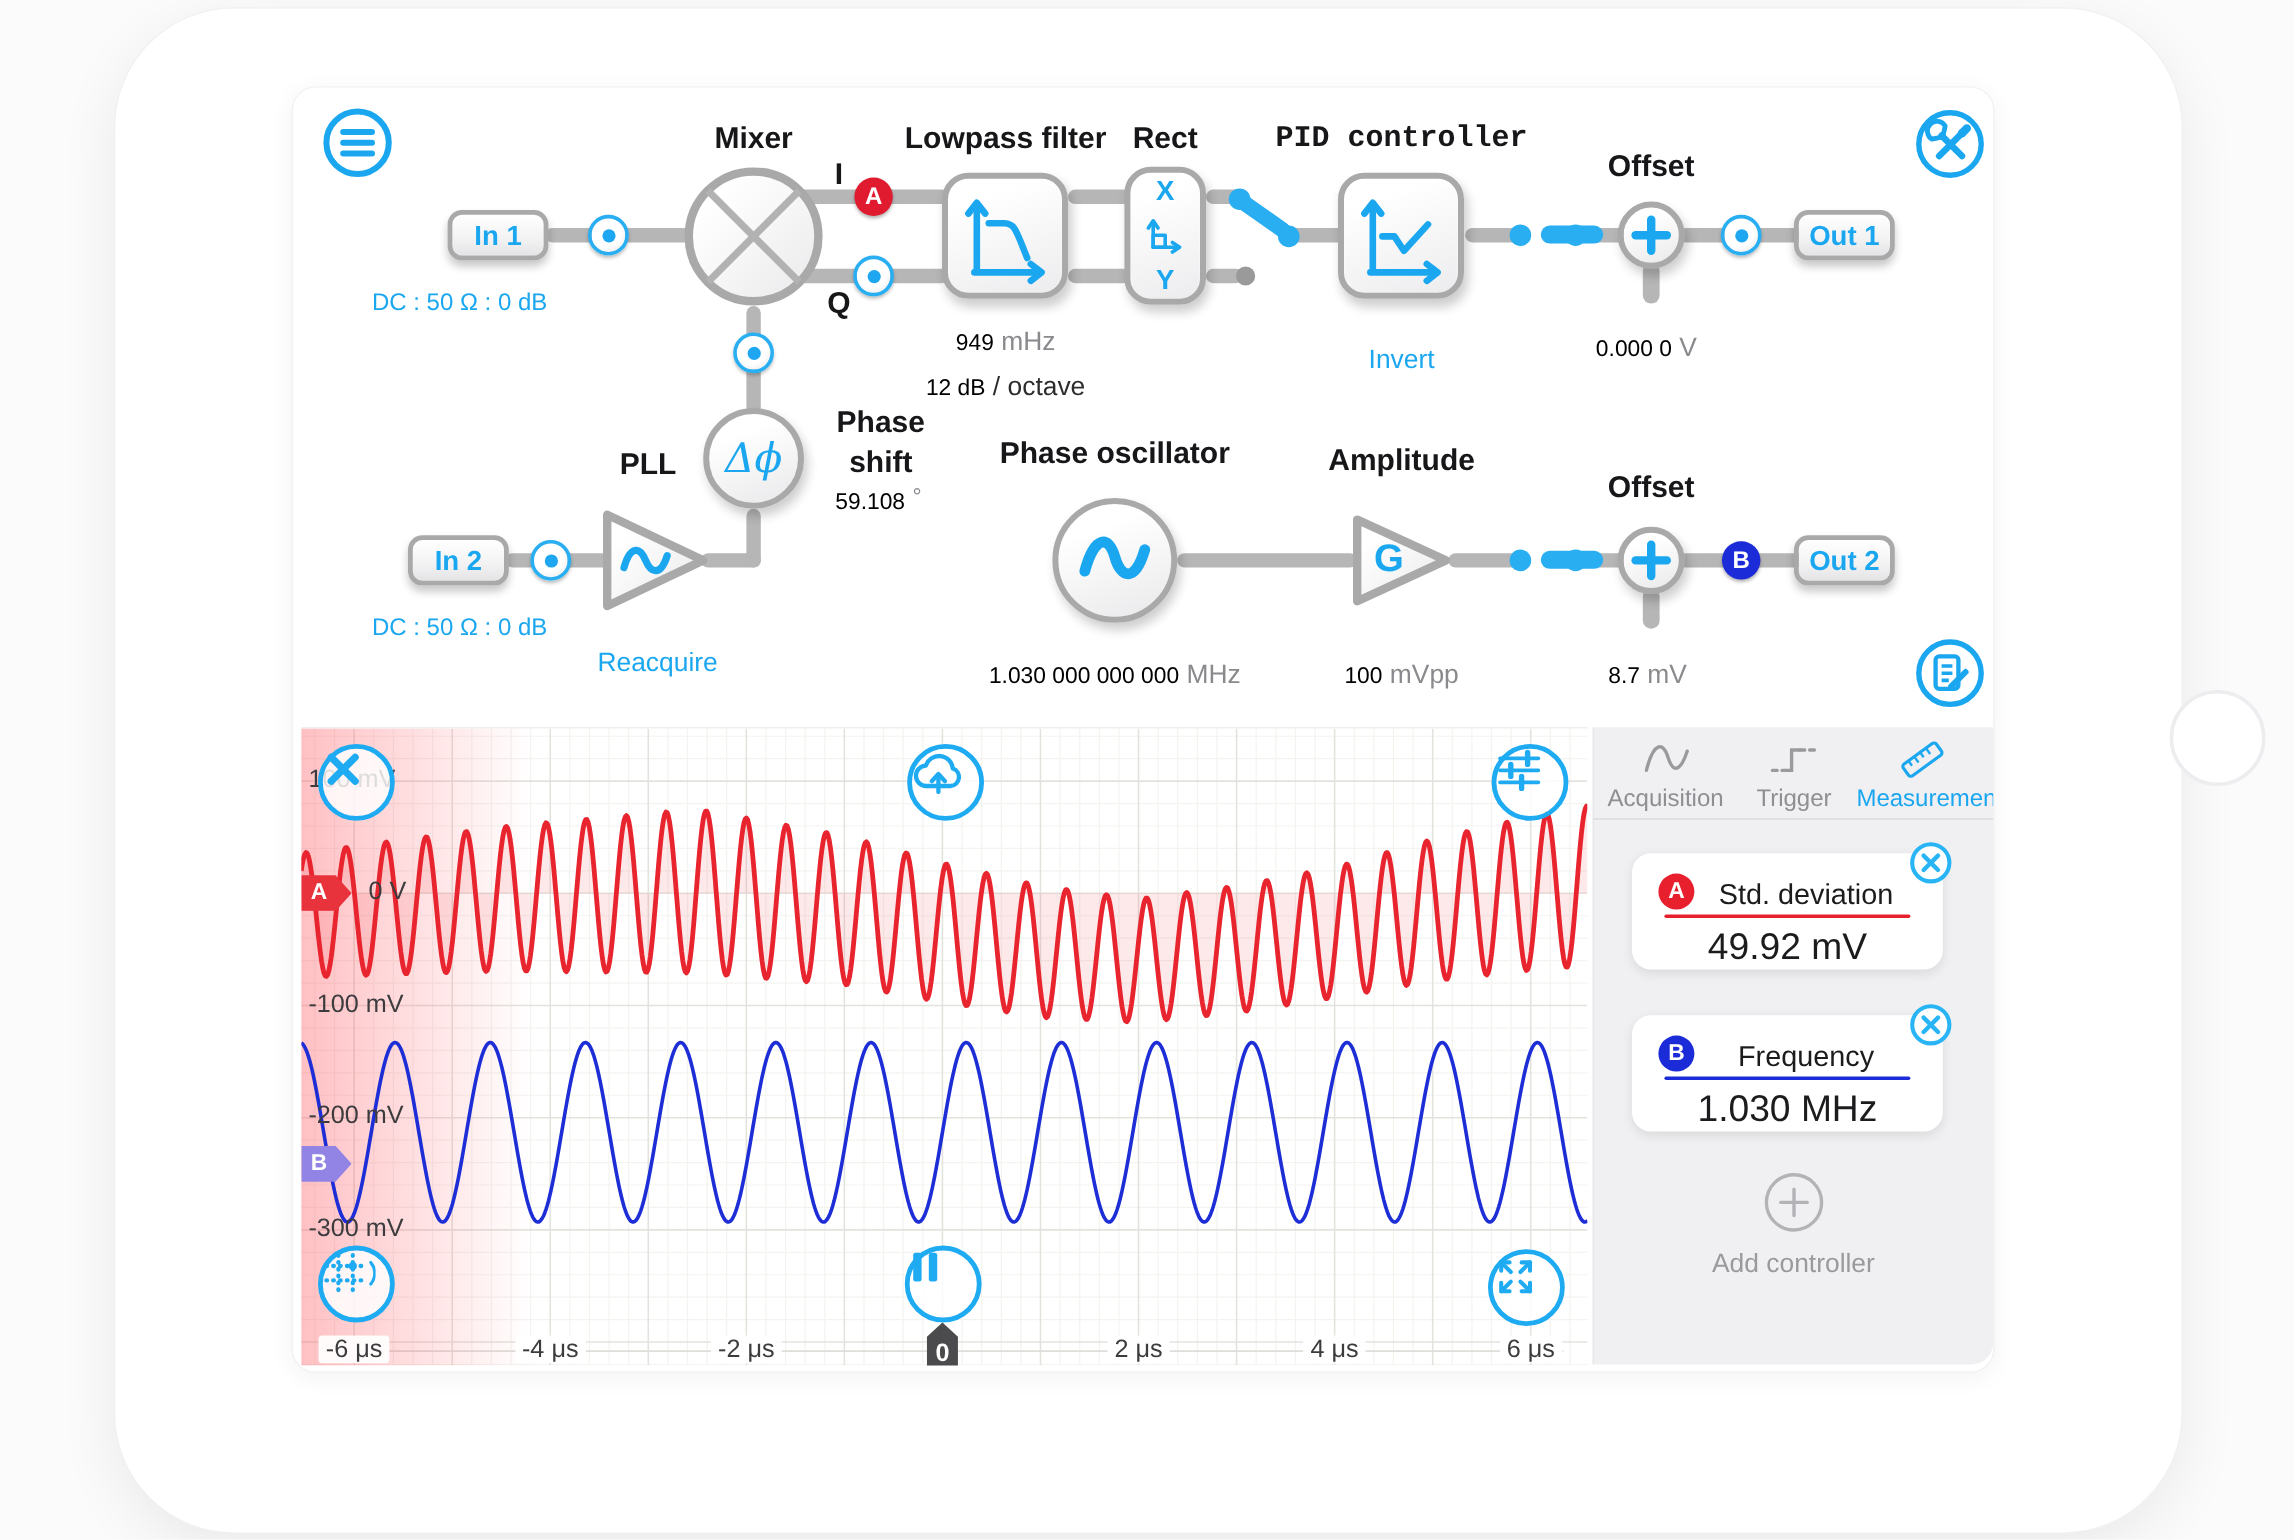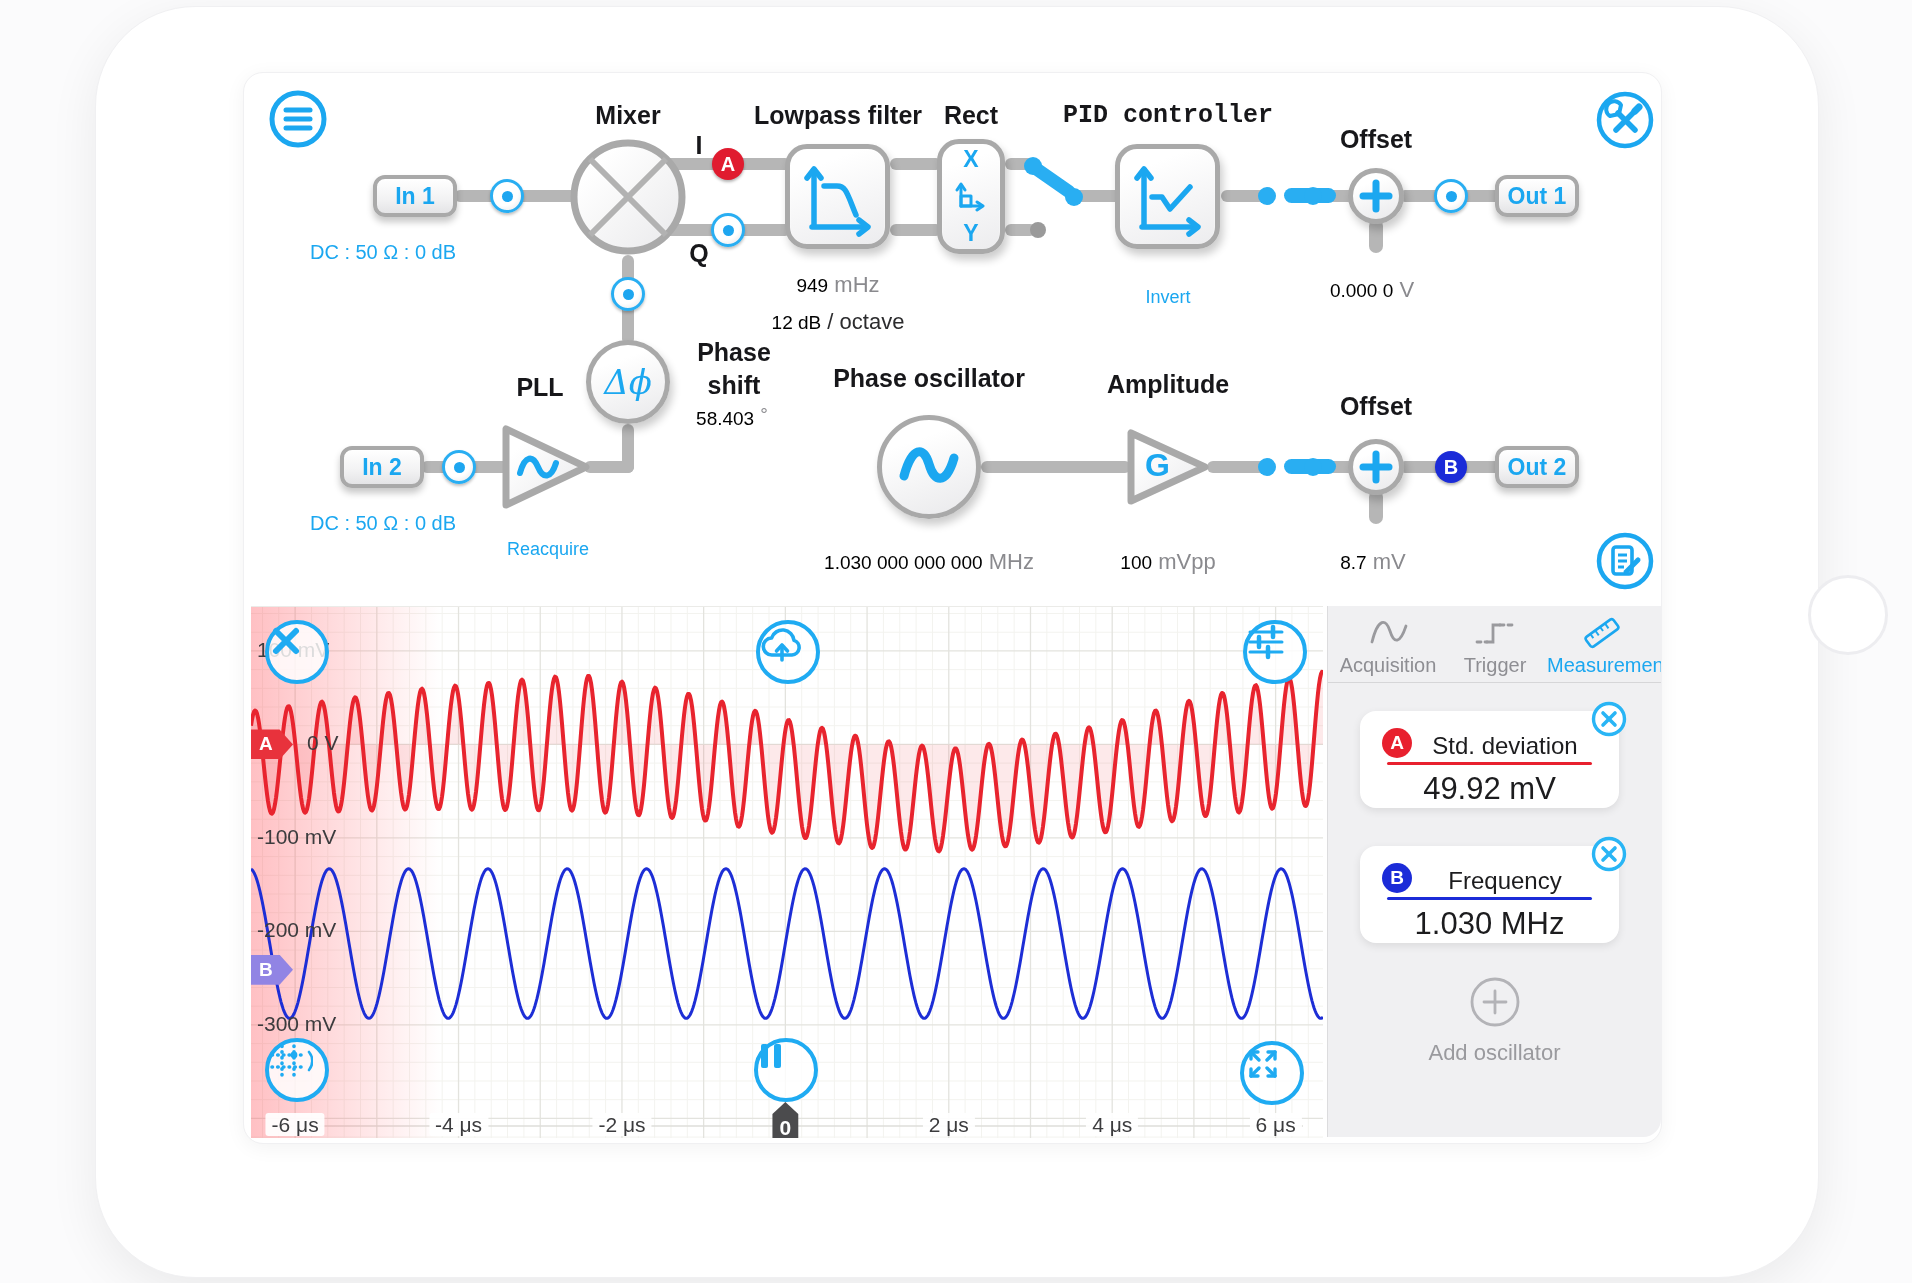--- a/index.html
+++ b/index.html
@@ -14,21 +14,21 @@
         border:3px solid #ededf0;background:#fff;}
   
   #app{position:absolute;left:243px;top:72px;width:1417px;height:1070px;background:#ffffff;
        border-radius:20px;border:1px solid #f0f0f2;box-shadow:0 4px 20px rgba(0,0,0,0.05);overflow:hidden;}
   
   .lbl{position:absolute;color:#17171a;font-weight:700;font-size:25px;text-align:center;transform:translateX(-50%);white-space:nowrap;}
   .val{color:#000000;font-size:19px;}
   .unit{color:#8a8a8e;font-size:22px;}
   .valrow{position:absolute;transform:translateX(-50%);white-space:nowrap;text-align:center;font-size:22px;}
   .dc{position:absolute;transform:translateX(-50%);white-space:nowrap;color:#1ba7f0;font-size:20px;}
-  .link{color:#1ba7f0;font-size:18px;}
+  .link{color:#1ba7f0;font-size:22px;}
   .pipe{position:absolute;background:#b6b6b6;border-radius:7px;height:12px;}
   .pipev{position:absolute;background:#b6b6b6;border-radius:7px;width:12px;}
   .io-btn{position:absolute;width:84px;height:42px;border-radius:12px;border:4px solid #a9a9a9;
       background:linear-gradient(180deg,#ffffff 0%,#f2f2f3 60%,#e4e4e6 100%);
       box-shadow:0 5px 7px rgba(0,0,0,0.22), inset 0 1px 1px #fff;
       color:#1ba7f0;font-weight:700;font-size:23px;display:flex;align-items:center;justify-content:center;box-sizing:border-box;}
   .node{position:absolute;width:34px;height:34px;border-radius:50%;border:3px solid #29aef2;
       background:radial-gradient(circle at 40% 35%,#ffffff 55%,#e3e3e5 100%);
       box-shadow:0 2px 3px rgba(0,0,0,0.25);box-sizing:border-box;}
   .node::after{content:"";position:absolute;left:50%;top:50%;width:11px;height:11px;margin:-5.5px 0 0 -5.5px;
@@ -241,21 +241,21 @@
         <span class="val">0.000 0</span>
         <span class="unit">V</span>
       </div>
       <div class="node" style="left:1190px;top:106px;"></div>
       <div class="io-btn" style="left:1251px;top:102px;">Out 1</div>
 
       <div class="node" style="left:367px;top:204px;"></div>
       <div class="lbl" style="left:490px;top:265px;">Phase</div>
       <div class="lbl" style="left:490px;top:298px;">shift</div>
       <div class="valrow" style="left:488px;top:331px;">
-        <span class="val">58.403</span>
+        <span class="val">59.108</span>
         <span class="unit" style="font-size:19px;vertical-align:4px;">°</span>
       </div>
       <div class="circle-block" style="left:342px;top:267px;width:84px;height:84px;">
         <span class="phi" style="color:#1ba7f0;font-size:34px;">Δϕ</span>
       </div>
 
       <div class="lbl" style="left:296px;top:300px;">PLL</div>
       <div class="abs" style="left:254px;top:348px;width:96px;height:92px;">
         <svg width="96" height="92" viewBox="0 0 96 92">
           <path d="M8,8 L8,84 L88,46 Z" fill="url(#blkg)" stroke="#a9a9a9" stroke-width="7" stroke-linejoin="round"></path>
@@ -550,17 +550,17 @@
           </svg>
         </div>
       </div>
 
       <div id="addwrap">
         <svg width="52" height="52" viewBox="0 0 52 52">
           <circle cx="26" cy="26" r="23" fill="none" stroke="#b3b3b7" stroke-width="2.8"></circle>
           <line x1="15" y1="26" x2="37" y2="26" stroke="#b3b3b7" stroke-width="2.8" stroke-linecap="round"></line>
           <line x1="26" y1="15" x2="26" y2="37" stroke="#b3b3b7" stroke-width="2.8" stroke-linecap="round"></line>
         </svg>
-        <div style="margin-top:6px;">Add oscillator</div>
+        <div style="margin-top:6px;">Add controller</div>
       </div>
     </div>
   </div>
 </div>
 
 </body></html>

